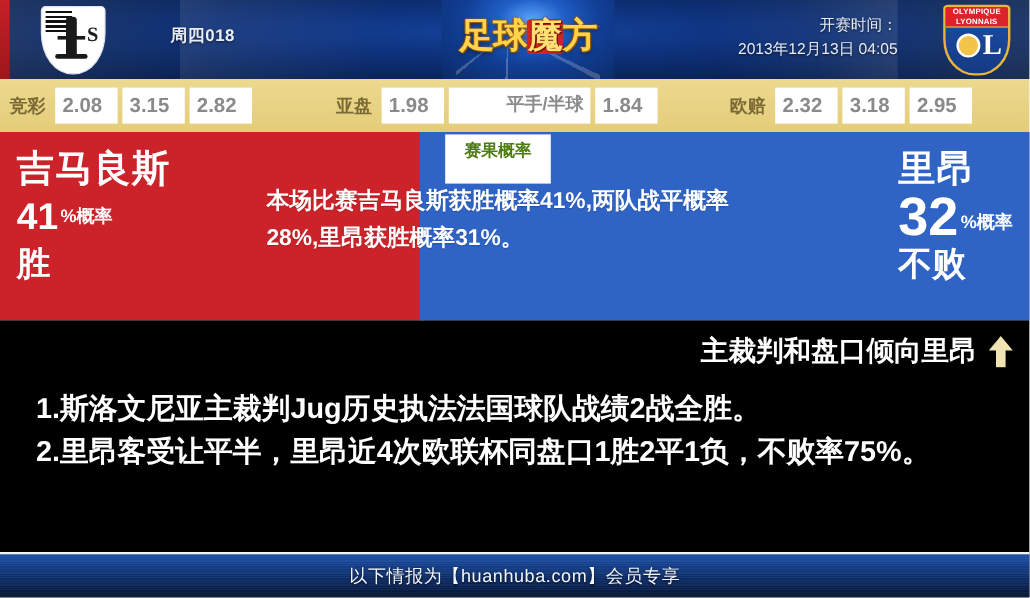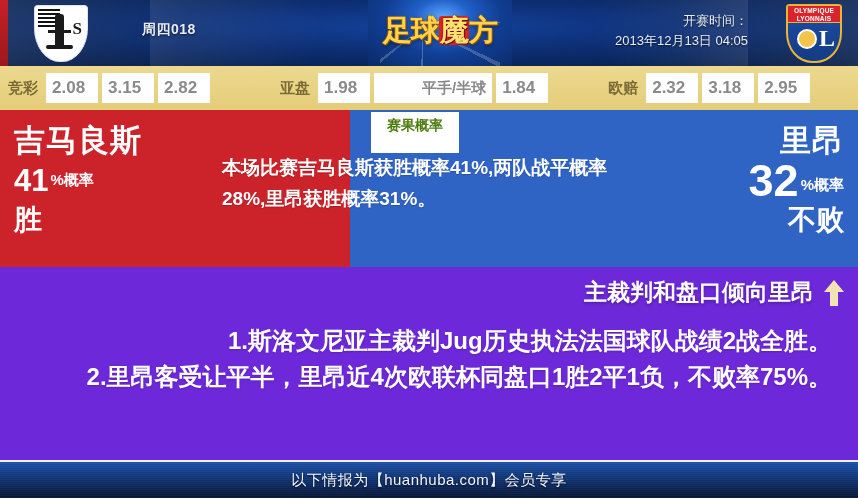--- a/index.html
+++ b/index.html
@@ -166,40 +166,40 @@
   }
   .team-left{
     position:absolute;left:14px;top:14px;color:#fff;
   }
   .team-left .tname{font-size:31px;font-weight:700;line-height:34px;letter-spacing:1px;}
   .team-left .tnum{font-size:31px;font-weight:700;line-height:46px;display:inline-block;}
   .team-left .tsuf{font-size:15px;font-weight:700;display:inline-block;vertical-align:6px;margin-left:2px;}
   .team-left .tres{font-size:28px;font-weight:700;line-height:32px;}
 
   .team-right{
-    position:absolute;right:14px;top:14px;color:#fff;text-align:right;
+    position:absolute;right:14px;top:14px;color:#fff;text-align:left;
   }
   .team-right .tname{font-size:31px;font-weight:700;line-height:34px;letter-spacing:1px;}
   .team-right .tnum{font-size:45px;font-weight:700;line-height:46px;display:inline-block;}
   .team-right .tsuf{font-size:15px;font-weight:700;display:inline-block;vertical-align:6px;margin-left:2px;}
   .team-right .tres{font-size:28px;font-weight:700;line-height:32px;}
 
   .prob-tab{
     position:absolute;left:371px;top:2px;background:#fff;color:#4d7c0f;
     font-size:14px;font-weight:700;padding:5px 16px 20px;line-height:16px;
   }
   .prob-desc{
     position:absolute;left:222px;top:42px;width:400px;
     color:#fff;font-size:19px;font-weight:700;line-height:31px;
     text-shadow:0 1px 1px rgba(0,0,0,.18);
   }
 
   
   .insight{
-    position:relative;width:858px;height:231px;background:#6d28d9;box-sizing:border-box;text-align:right;
+    position:relative;width:858px;height:231px;background:#000000;box-sizing:border-box;
   }
   .insight-head{
     position:absolute;right:14px;top:10px;display:flex;align-items:center;gap:10px;
     color:#fff;font-size:23px;font-weight:700;text-shadow:0 2px 3px rgba(0,0,0,.25);
   }
   .arrow-up{
     display:inline-block;width:20px;height:26px;position:relative;
   }
   .arrow-up:before{
     content:"";position:absolute;left:0;top:0;border-left:10px solid transparent;

